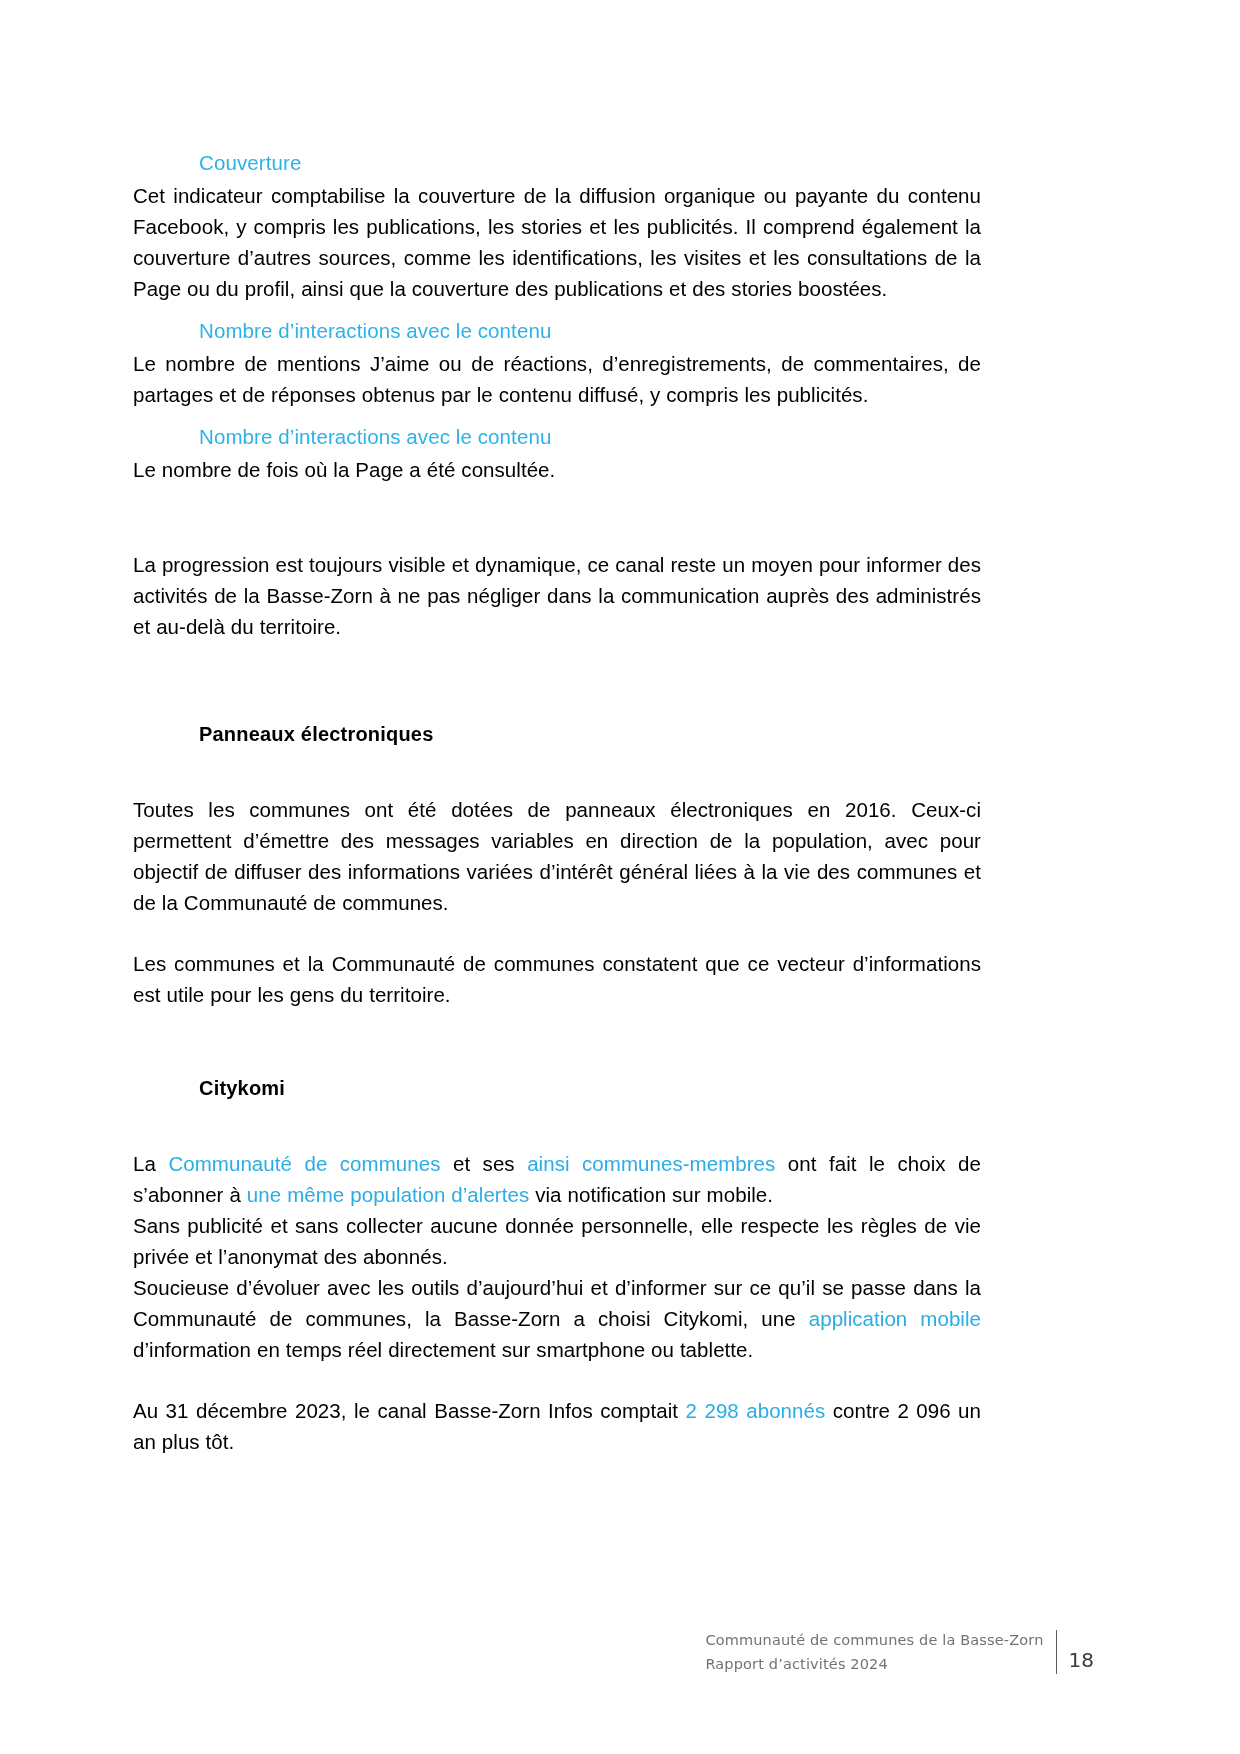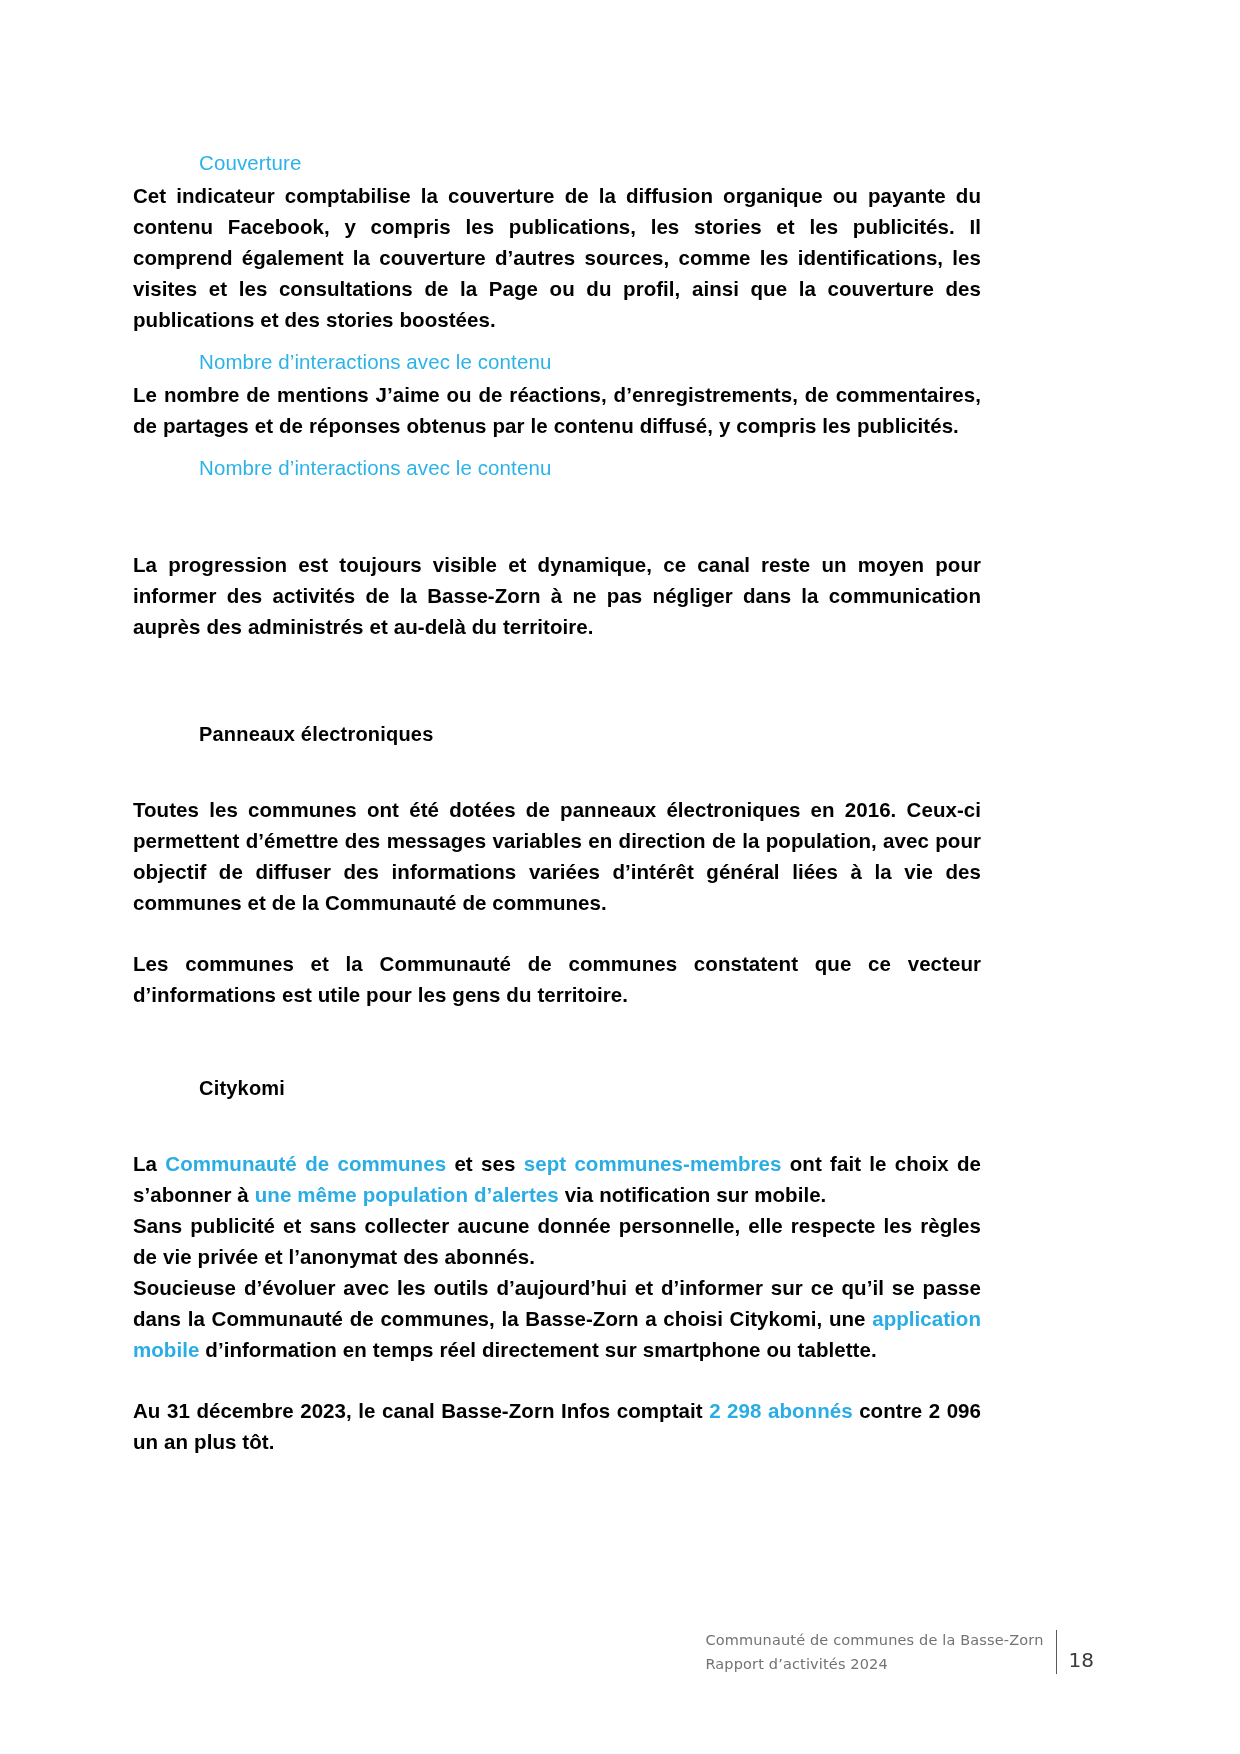--- a/index.html
+++ b/index.html
@@ -52,21 +52,20 @@
 
   
   p.body {
     margin: 0;
     font-size: 20.5px;
     line-height: 31px;
     text-align: justify;
     text-justify: inter-word;
     letter-spacing: 0.05px;
     word-spacing: 0.2px;
-    font-weight: bold;
   }
 
   .accent {
     color: #29ade4;
   }
 
   
   .gap-s  { height: 12px; }
   .gap-m  { height: 30px; }
   .gap-l  { height: 46px; }
@@ -116,20 +115,21 @@
     <p class="body">Cet indicateur comptabilise la couverture de la diffusion organique ou payante du contenu Facebook, y compris les publications, les stories et les publicités. Il comprend également la couverture d’autres sources, comme les identifications, les visites et les consultations de la Page ou du profil, ainsi que la couverture des publications et des stories boostées.</p>
 
     <div class="gap-s"></div>
 
     <h3 class="sub-head">Nombre d’interactions avec le contenu</h3>
     <p class="body">Le nombre de mentions J’aime ou de réactions, d’enregistrements, de commentaires, de partages et de réponses obtenus par le contenu diffusé, y compris les publicités.</p>
 
     <div class="gap-s"></div>
 
     <h3 class="sub-head">Nombre d’interactions avec le contenu</h3>
+    <p class="body">Le nombre de fois où la Page a été consultée.</p>
 
     <div class="gap-xl"></div>
 
     <p class="body">La progression est toujours visible et dynamique, ce canal reste un moyen pour informer des activités de la Basse-Zorn à ne pas négliger dans la communication auprès des administrés et au-delà du territoire.</p>
 
     <div class="gap-xxl"></div>
 
     <h2 class="section-head">Panneaux électroniques</h2>
 
     <div class="gap-l"></div>
@@ -139,21 +139,21 @@
     <div class="gap-m"></div>
 
     <p class="body">Les communes et la Communauté de communes constatent que ce vecteur d’informations est utile pour les gens du territoire.</p>
 
     <div class="gap-xl"></div>
 
     <h2 class="section-head">Citykomi</h2>
 
     <div class="gap-l"></div>
 
-    <p class="body"><span>La </span><span class="accent">Communauté de communes</span><span> et ses </span><span class="accent">sept communes-membres</span><span> ont fait le choix de s’abonner à </span><span class="accent">une même population d’alertes</span><span> via notification sur mobile.</span></p>
+    <p class="body"><span>La </span><span class="accent">Communauté de communes</span><span> et ses </span><span class="accent">ainsi communes-membres</span><span> ont fait le choix de s’abonner à </span><span class="accent">une même population d’alertes</span><span> via notification sur mobile.</span></p>
 
     <p class="body">Sans publicité et sans collecter aucune donnée personnelle, elle respecte les règles de vie privée et l’anonymat des abonnés.</p>
 
     <p class="body"><span>Soucieuse d’évoluer avec les outils d’aujourd’hui et d’informer sur ce qu’il se passe dans la Communauté de communes, la Basse-Zorn a choisi Citykomi, une </span><span class="accent">application mobile</span><span> d’information en temps réel directement sur smartphone ou tablette.</span></p>
 
     <div class="gap-m"></div>
 
     <p class="body"><span>Au 31 décembre 2023, le canal Basse-Zorn Infos comptait </span><span class="accent">2 298 abonnés</span><span> contre 2 096 un an plus tôt.</span></p>
 
   </div>

